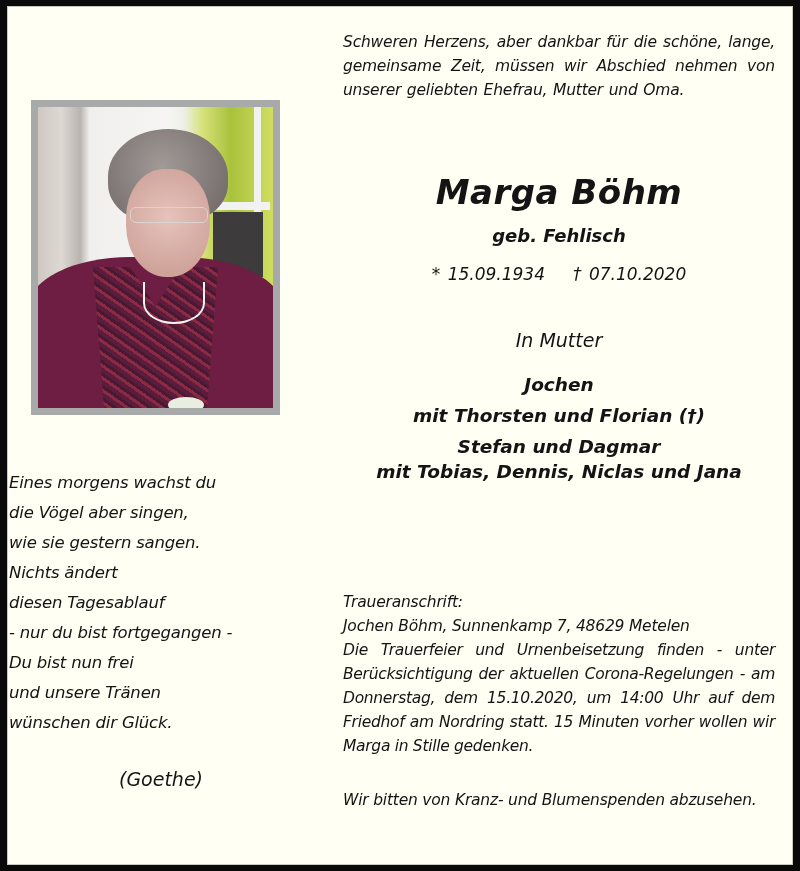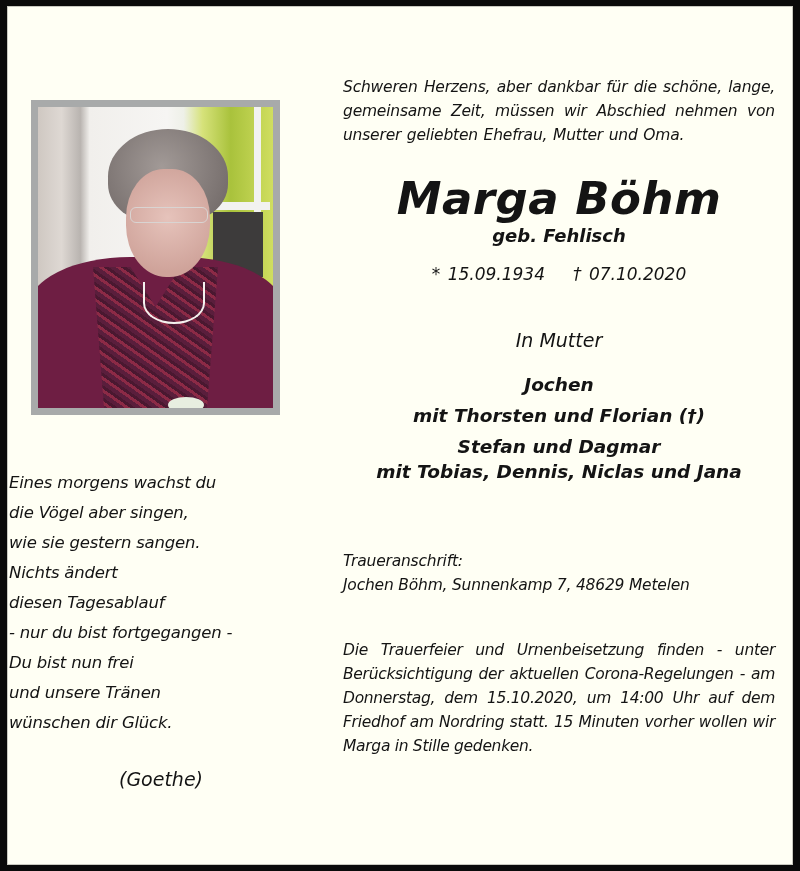--- a/index.html
+++ b/index.html
@@ -8,21 +8,21 @@
       position: relative; overflow: hidden;
       font-family: "DejaVu Sans", sans-serif;
       color: #141414;
     }
     .card {
       position: absolute; left: 7px; top: 6px; width: 786px; height: 859px;
       background: #fffff4;
       box-shadow: inset 0 0 0 1px #c9c9c0;
     }
     .abs { position: absolute; }
-    .it { font-style: italic; margin-top: 45px; }
+    .it { font-style: italic; }
     .intro {
       left: 336px; top: 24px; width: 432px;
       font-size: 15.5px; line-height: 24px; text-align: justify; text-align-last: left;
       letter-spacing: -0.2px; word-spacing: 1px;
     }
     .photo-frame {
       left: 24px; top: 94px; width: 249px; height: 315px;
       background: #a8aaaa; box-sizing: border-box; padding: 7px;
     }
     .photo {
@@ -34,42 +34,42 @@
     .photo .window-v { position:absolute; left:216px; top:0; width:7px; height:185px; background:#f2f2f0; }
     .photo .hair { position:absolute; left:70px; top:22px; width:120px; height:95px; border-radius:50% 50% 42% 42%; background: radial-gradient(circle at 45% 40%, #a29a97, #7c7472 70%, #6b6361); }
     .photo .face { position:absolute; left:88px; top:62px; width:84px; height:108px; border-radius:45% 45% 48% 48%; background: radial-gradient(circle at 50% 45%, #e6c3bb, #cfa39a 75%); }
     .photo .glasses { position:absolute; left:92px; top:100px; width:76px; height:14px; border:1px solid #d9d4d2; border-radius:6px; }
     .photo .jacket { position:absolute; left:-10px; top:150px; width:255px; height:170px; border-radius:40% 40% 0 0 / 30% 30% 0 0; background:#6e1e43; }
     .photo .blouse { position:absolute; left:55px; top:160px; width:125px; height:160px; background: repeating-linear-gradient(35deg, #5a1e3c 0 4px, #8c2a46 4px 7px, #4a1830 7px 10px); clip-path: polygon(0 0, 30% 0, 50% 25%, 70% 0, 100% 0, 90% 100%, 10% 100%); }
     .photo .necklace { position:absolute; left:105px; top:175px; width:58px; height:40px; border:2px solid #f4f1ee; border-top:none; border-radius:0 0 50% 50%; }
     .photo .flower { position:absolute; left:130px; top:290px; width:36px; height:16px; border-radius:50%; background:#e8eee0; }
     .name {
       left: 336px; top: 166px; width: 432px; text-align: center;
-      font-size: 45px; font-weight: bold; font-style: italic; letter-spacing: 0.5px;
+      font-size: 34px; font-weight: bold; font-style: italic; letter-spacing: 0.5px;
     }
     .maiden {
       left: 336px; top: 219px; width: 432px; text-align: center;
       font-size: 18px; font-weight: bold; font-style: italic;
     }
     .dates {
       left: 336px; top: 258px; width: 432px; text-align: center;
       font-size: 17px; font-style: italic; word-spacing: 2px;
     }
     .dates span + span { margin-left: 28px; }
     .love {
       left: 336px; top: 323px; width: 432px; text-align: center;
       font-size: 19px; font-style: italic;
     }
     .family {
       left: 336px; top: 366px; width: 432px; text-align: center;
       font-size: 18.5px; font-weight: bold; font-style: italic; line-height: 25px;
     }
     .family .grp { margin-bottom: 6px; }
     .address {
-      left: 336px; top: 543px; width: 432px;
+      left: 336px; top: 584px; width: 432px;
       font-size: 15.5px; font-style: italic; line-height: 24px; letter-spacing: -0.2px;
     }
     .ceremony {
       left: 336px; top: 632px; width: 432px;
       font-size: 15.5px; font-style: italic; line-height: 24px;
       text-align: justify; text-align-last: left; letter-spacing: -0.3px;
     }
     .donation {
       left: 336px; top: 782px; width: 432px;
       font-size: 15.5px; font-style: italic; line-height: 24px;
@@ -140,14 +140,15 @@
     <span class="line">wünschen dir Glück.</span>
   </div>
   <div class="abs author">(Goethe)</div>
 
   <div class="abs address">
     <div>Traueranschrift:</div>
     <div>Jochen Böhm, Sunnenkamp 7, 48629 Metelen</div>
   </div>
 
   <div class="abs ceremony">Die Trauerfeier und Urnenbeisetzung finden - unter Berücksichtigung der aktuellen Corona-Regelungen - am Donnerstag, dem 15.10.2020, um 14:00 Uhr auf dem Friedhof am Nordring statt. 15 Minuten vorher wollen wir Marga in Stille gedenken.</div>
+  <div class="abs donation">Wir bitten von Kranz- und Blumenspenden abzusehen.</div>
 
 </div>
 
 </body></html>

